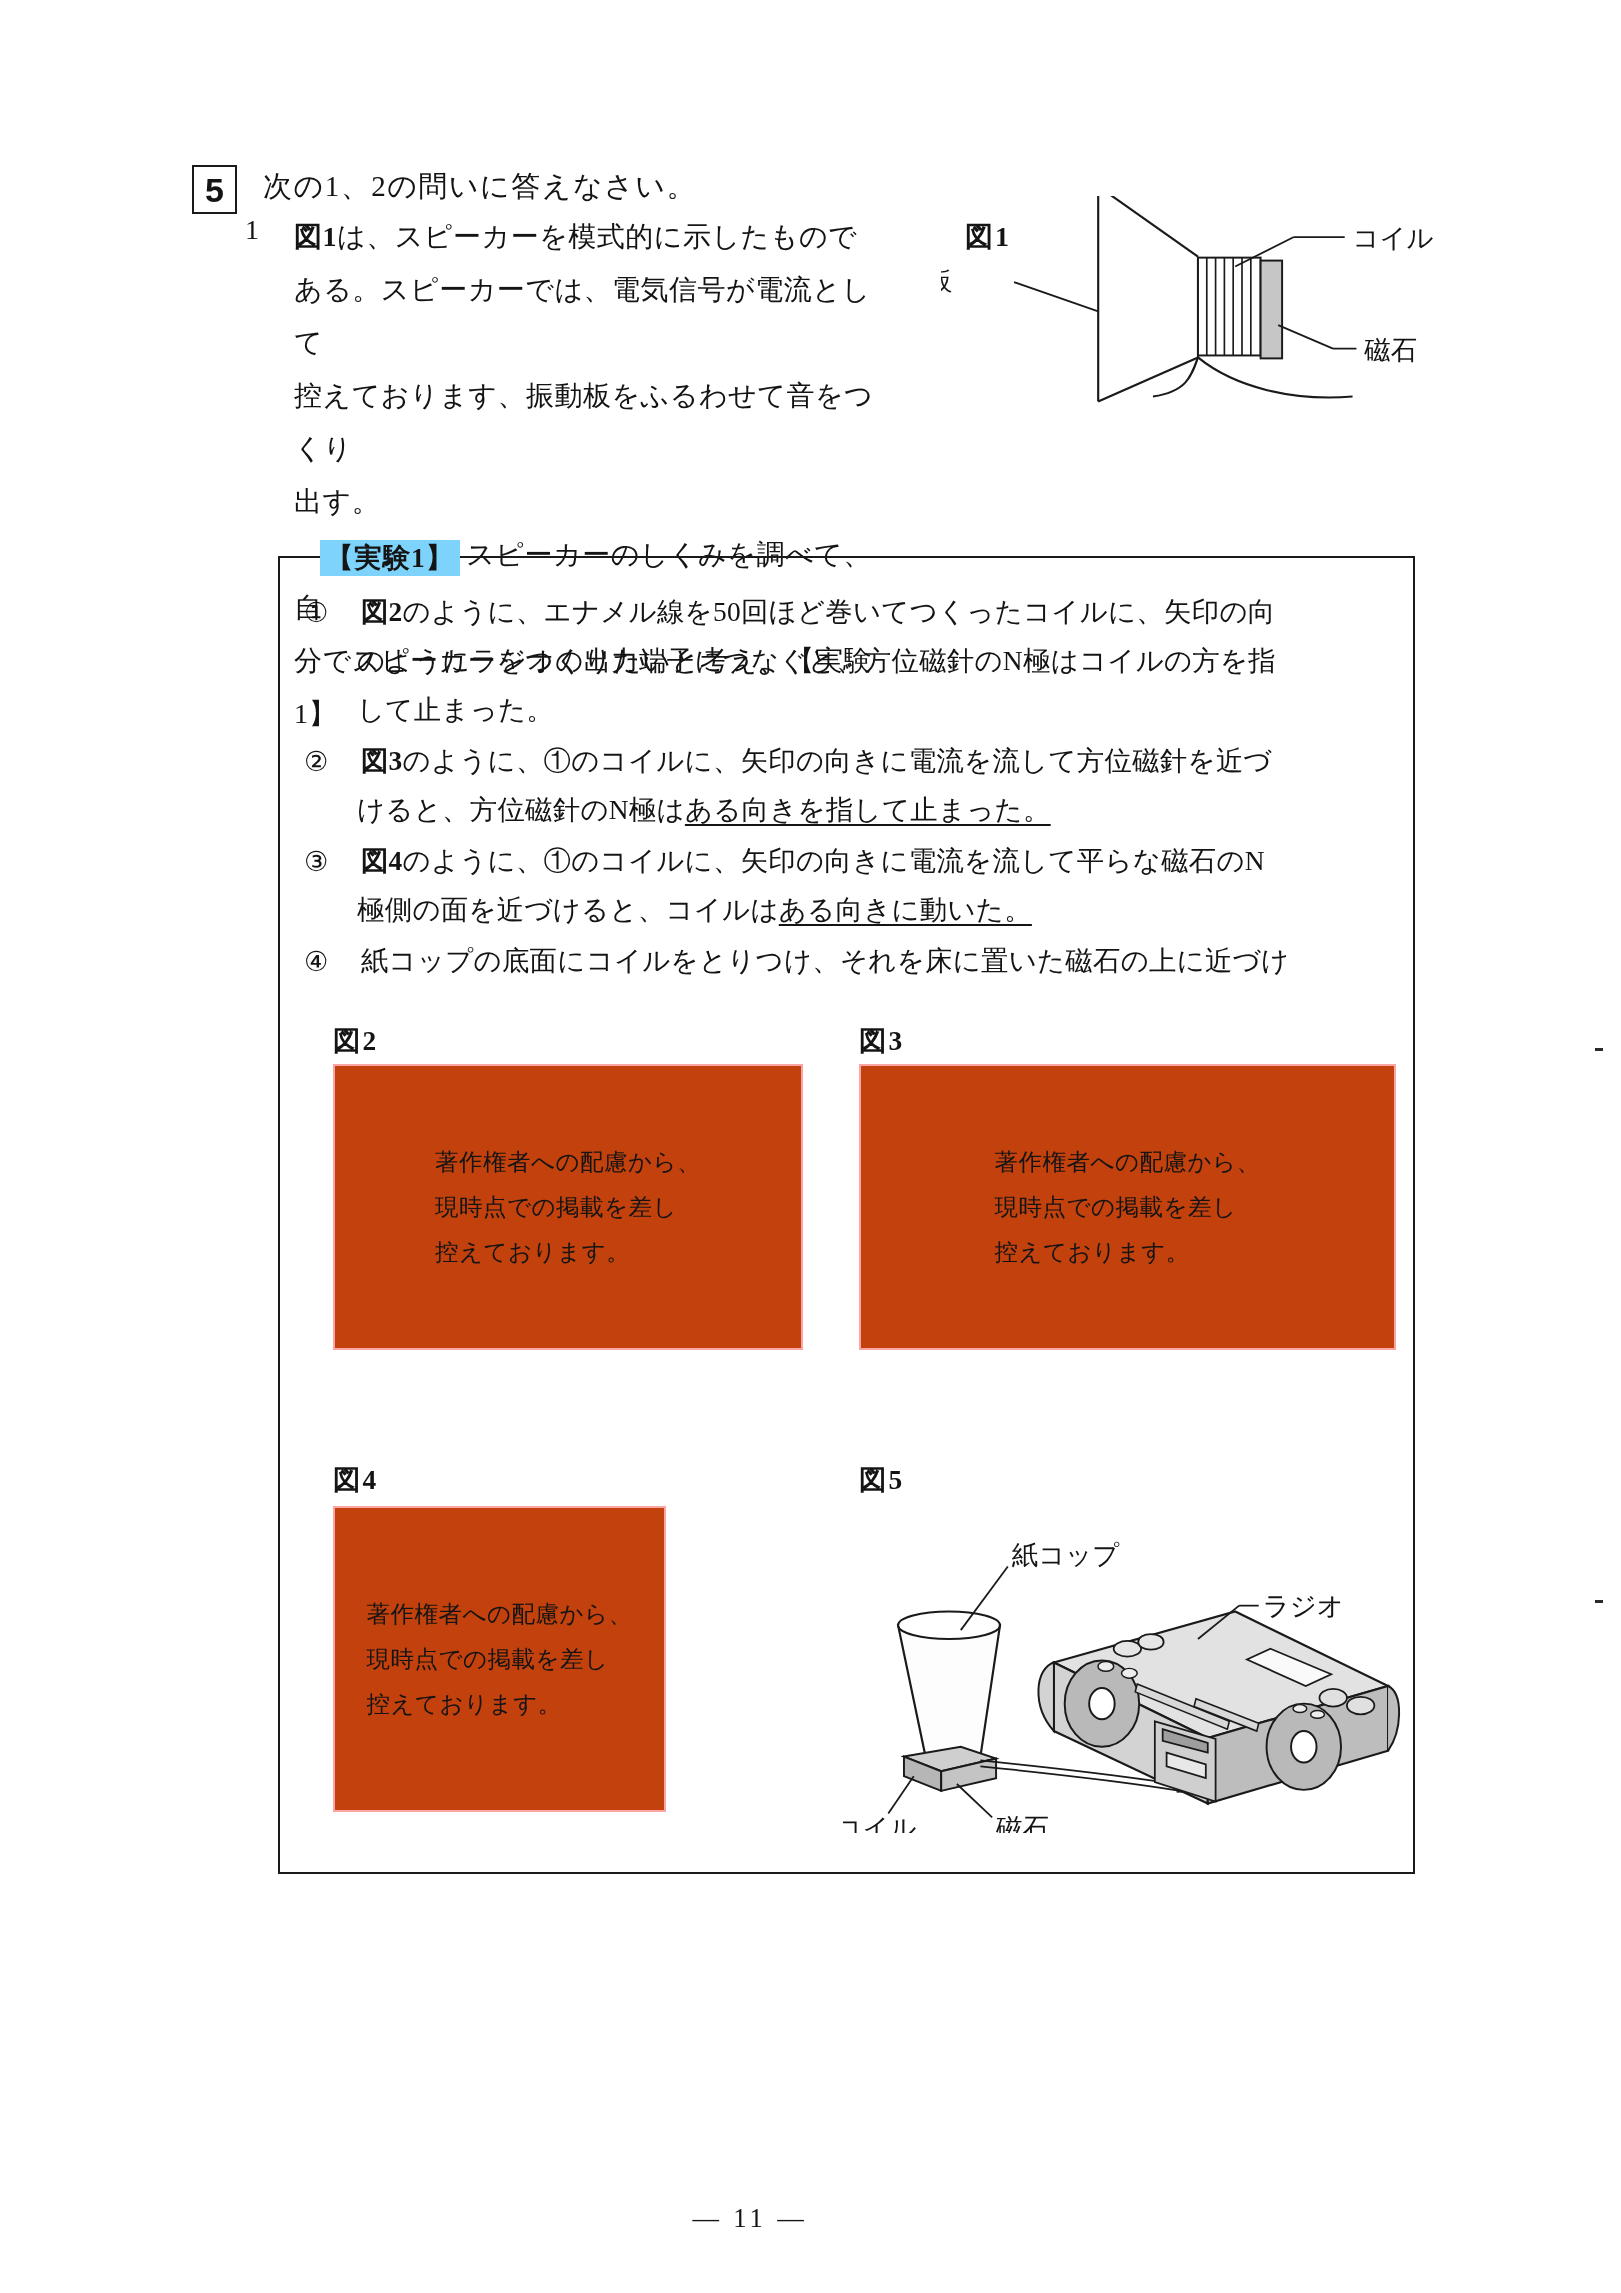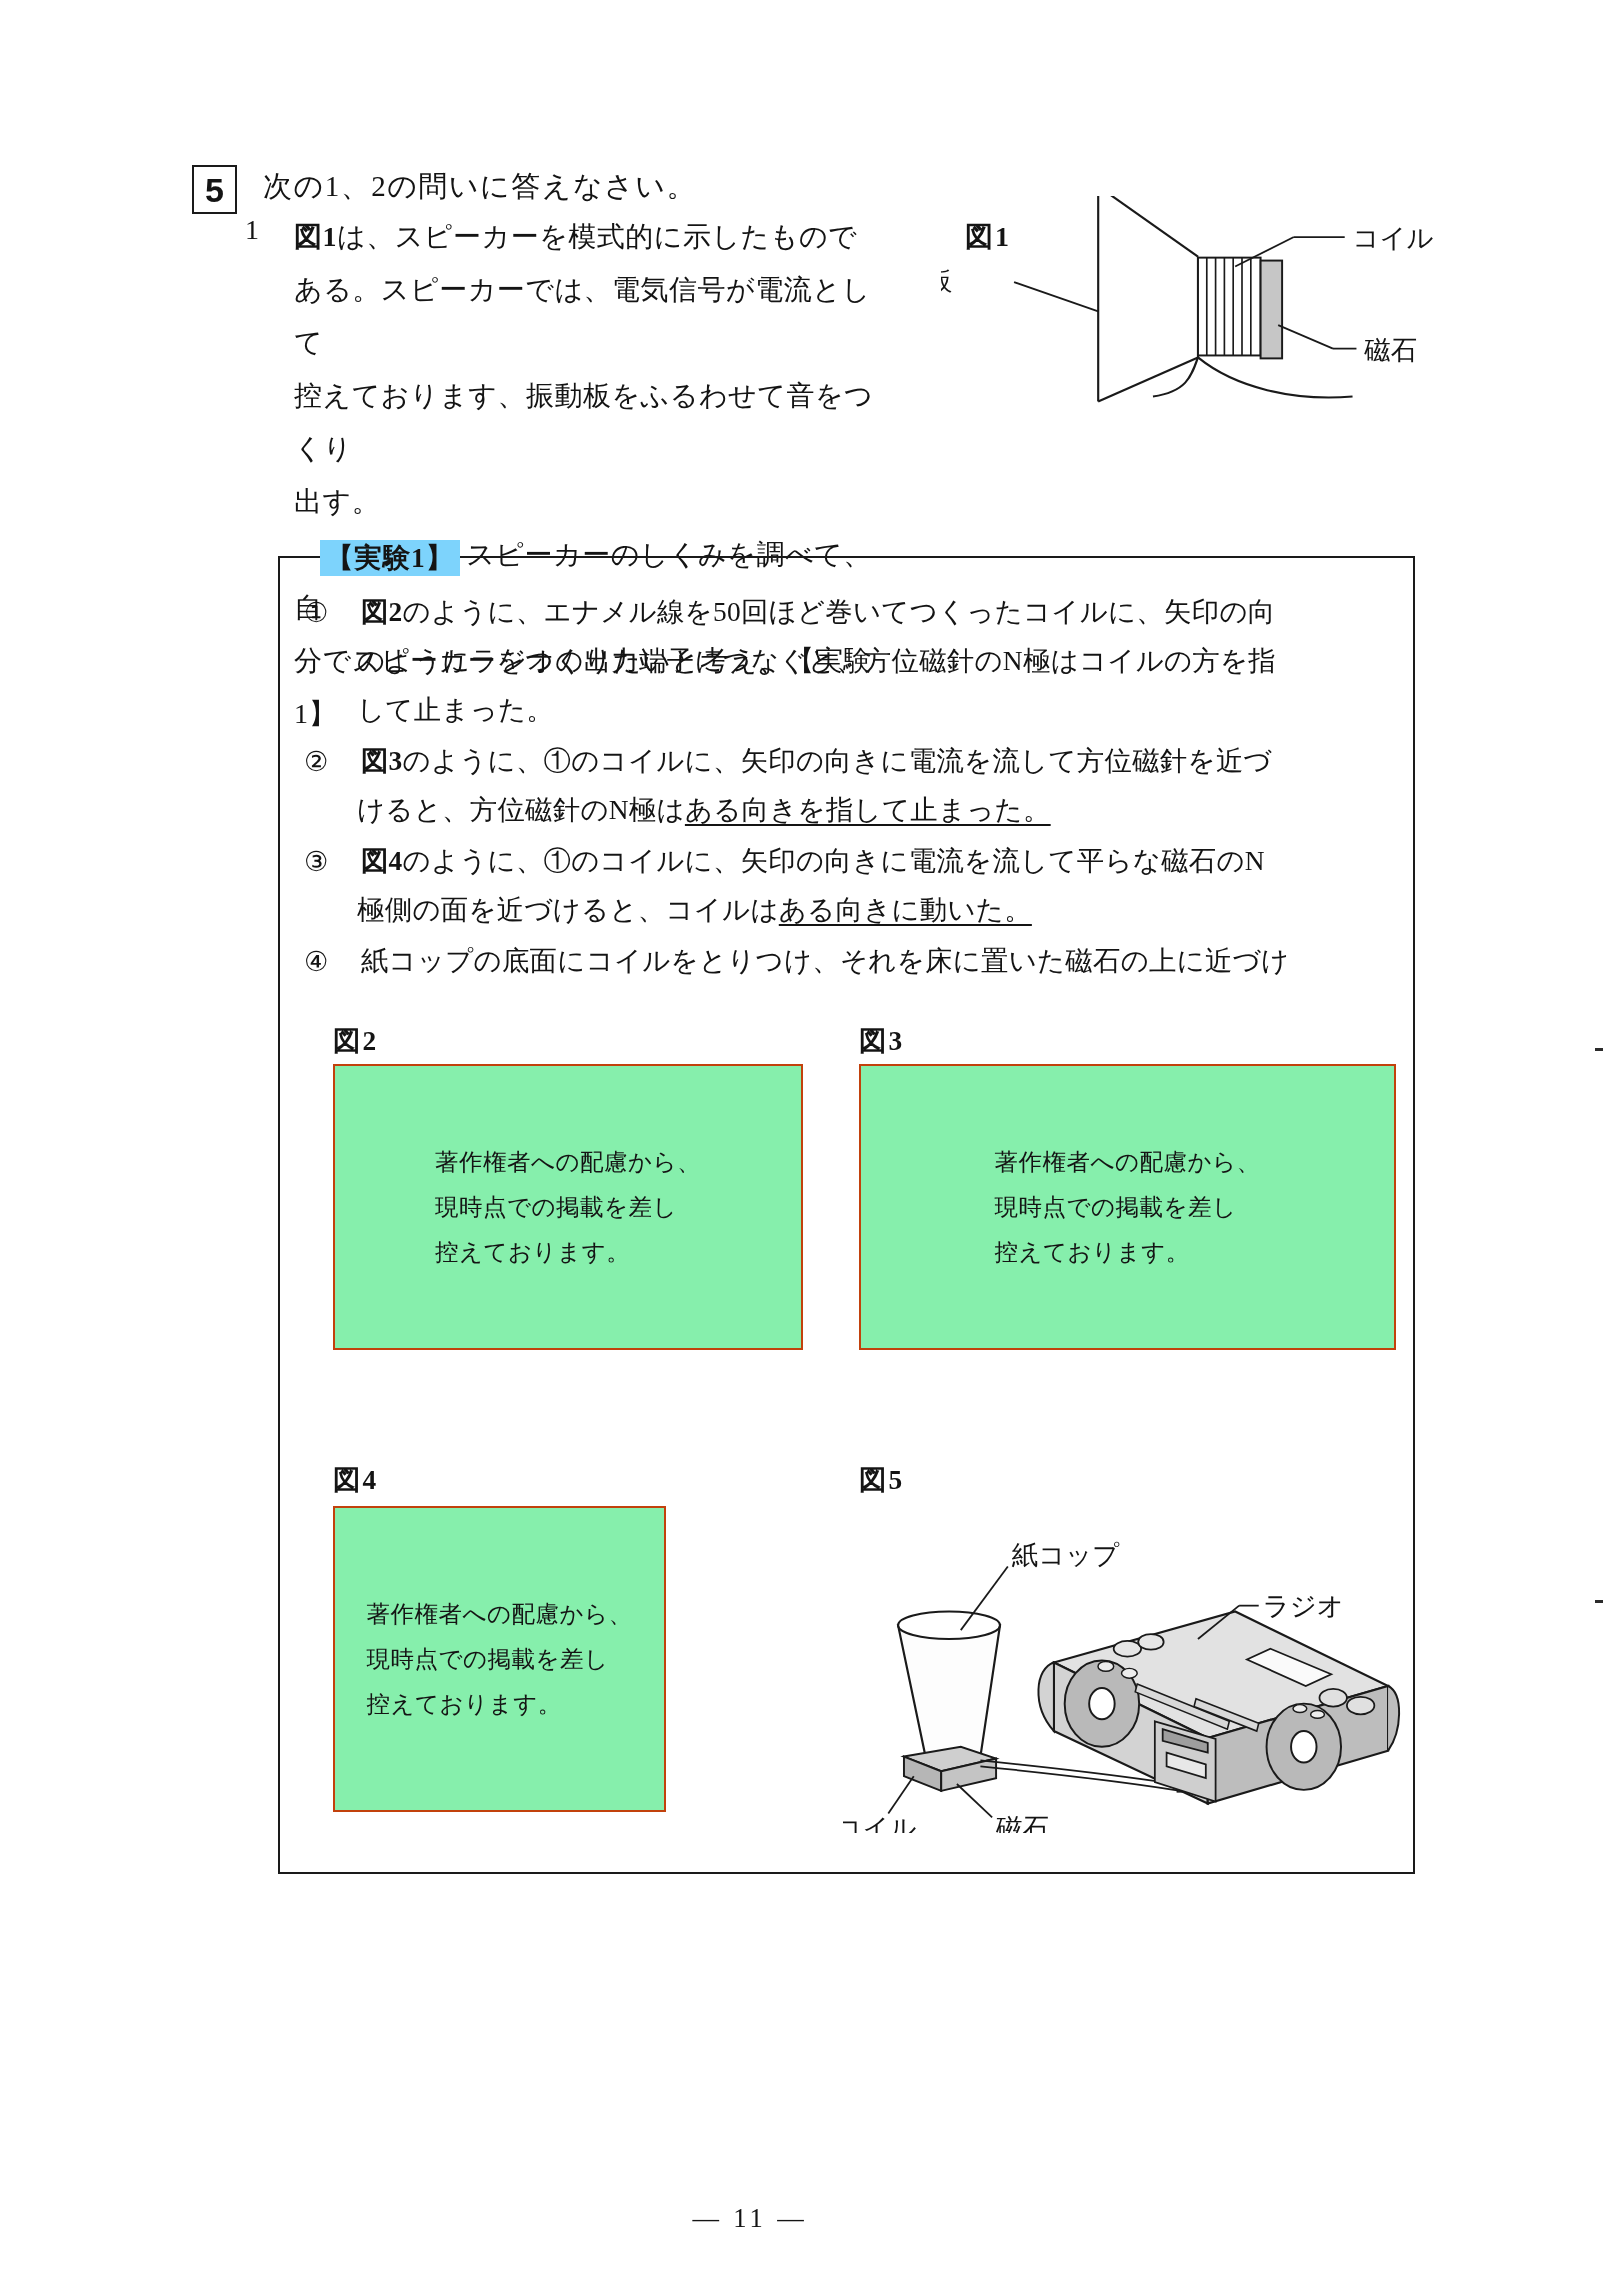--- a/index.html
+++ b/index.html
@@ -120,23 +120,23 @@
   .step-body p.first { text-indent: 3.9px; }
   .u { text-decoration: underline; text-underline-offset: 4.9px; text-align: right; }
 
   
   .fig-label {
     font-size: 27.4px;
     font-weight: bold;
     letter-spacing: 2px;
   }
   .placeholder-box {
-    border: 2px solid #c2410c;
+    border: 2px solid #fca5a5;
     box-sizing: border-box;
-    background: #86efac;
+    background: #c2410c;
     display: flex;
     align-items: center;
     justify-content: center;
   }
   .placeholder-text {
     font-size: 23.5px;
     line-height: 45px;
     letter-spacing: 0.5px;
     text-align: left;
     font-family: "DejaVu Serif", "Liberation Serif", serif;

